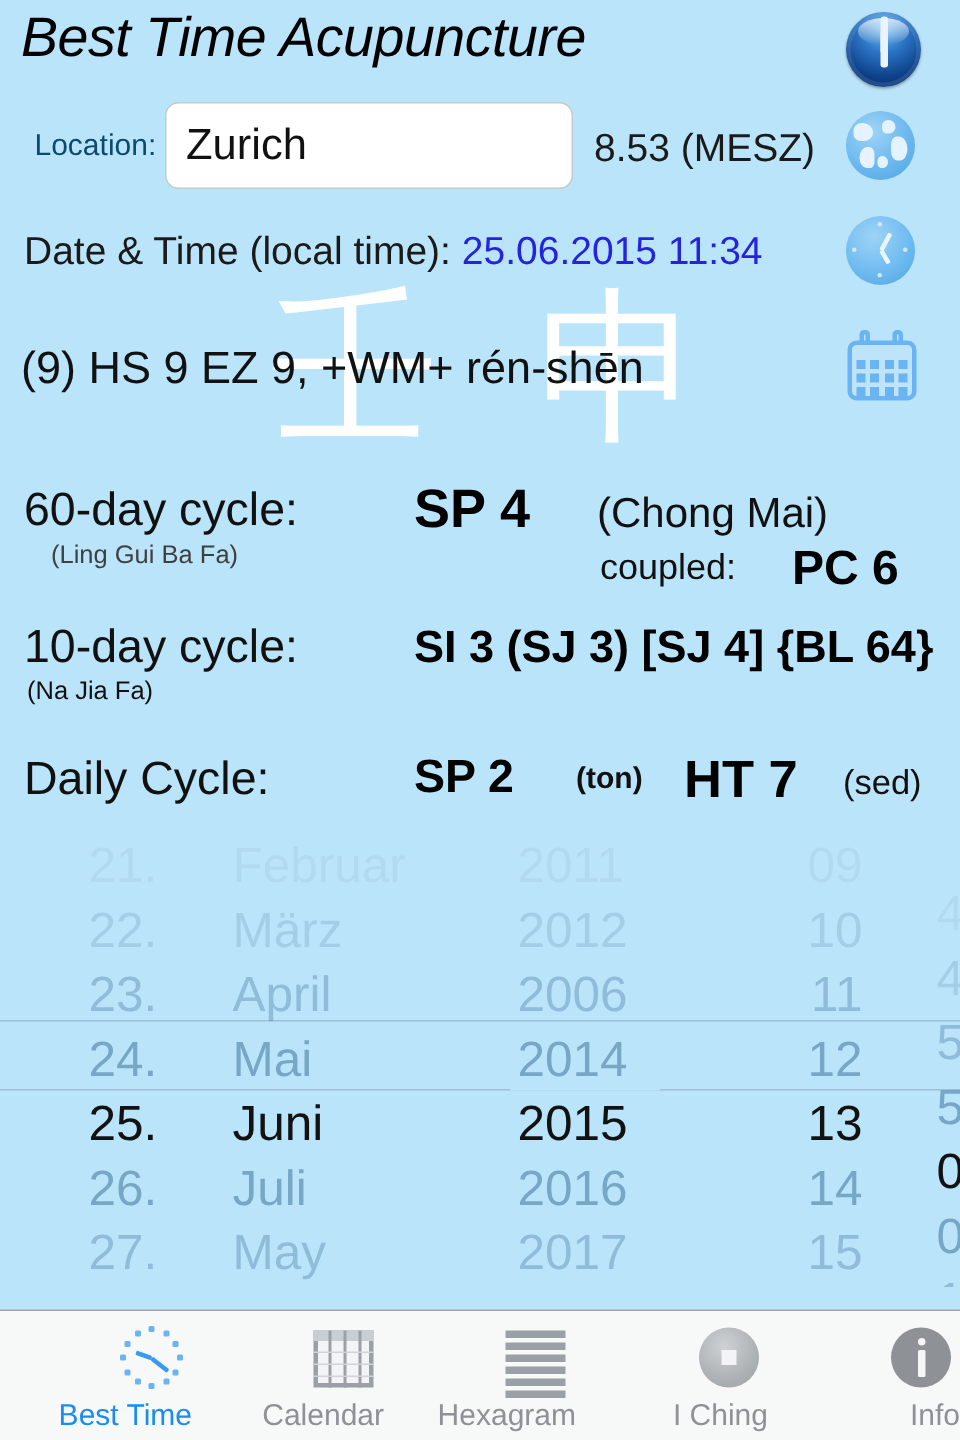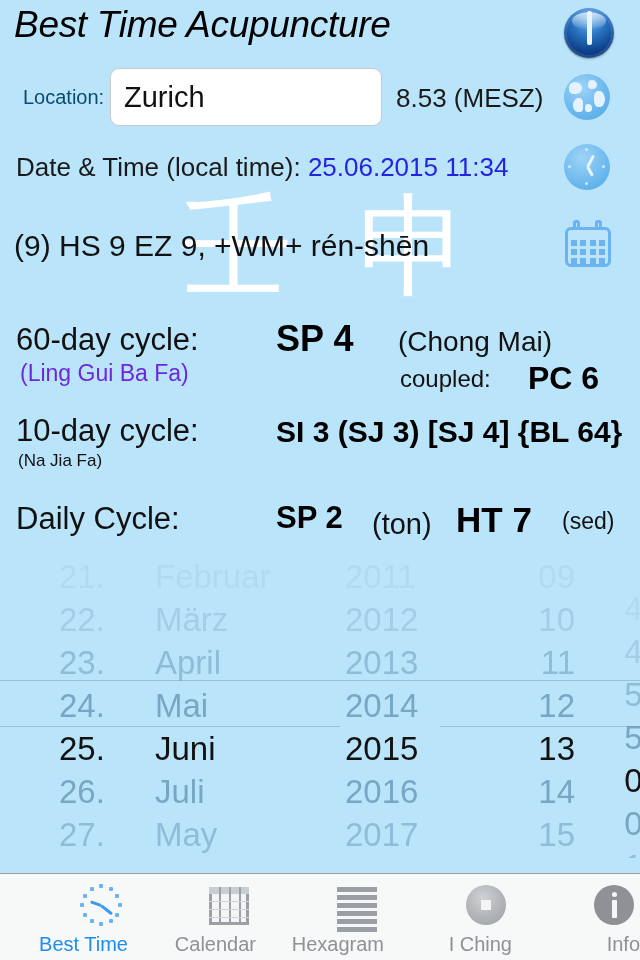--- a/index.html
+++ b/index.html
@@ -113,33 +113,33 @@
   .hanzi.h1 { left:180px; top:190px; }
   .hanzi.h2 { left:358px; top:190px; }
 
   .code-line {
     position:absolute; left:14px; top:229px;
     font-size:30px; color:#111; white-space:nowrap;
   }
 
   
   .cyc-60-label { position:absolute; left:16px; top:322px; font-size:31px; color:#111; }
-  .cyc-60-sub   { position:absolute; left:20px; top:360px; font-size:23px; color:#6d28d9; }
+  .cyc-60-sub   { position:absolute; left:34px; top:360px; font-size:17px; color:#404040; }
   .cyc-60-val   { position:absolute; left:276px; top:318px; font-size:36px; font-weight:bold; color:#000; }
   .cyc-60-vessel{ position:absolute; left:398px; top:326px; font-size:28px; color:#111; }
   .cyc-60-cpl-l { position:absolute; left:400px; top:365px; font-size:24px; color:#111; }
   .cyc-60-cpl-v { position:absolute; left:528px; top:360px; font-size:32px; font-weight:bold; color:#000; }
 
   .cyc-10-label { position:absolute; left:16px; top:413px; font-size:31px; color:#111; }
   .cyc-10-sub   { position:absolute; left:18px; top:451px; font-size:17px; color:#111; }
   .cyc-10-val   { position:absolute; left:276px; top:415px; font-size:30px; font-weight:bold; color:#000; white-space:nowrap; }
 
   .cyc-d-label  { position:absolute; left:16px; top:501px; font-size:31px; color:#111; }
   .cyc-d-v1     { position:absolute; left:276px; top:500px; font-size:31px; font-weight:bold; color:#000; }
-  .cyc-d-t1     { position:absolute; left:372px; top:508px; font-size:29px; color:#111; }
+  .cyc-d-t1     { position:absolute; left:384px; top:508px; font-size:20px; color:#111;font-weight:bold; }
   .cyc-d-v2     { position:absolute; left:456px; top:500px; font-size:35px; font-weight:bold; color:#000; }
   .cyc-d-t2     { position:absolute; left:562px; top:508px; font-size:23px; color:#111; }
 
   
   .picker {
     position:absolute; left:0; top:558px; width:640px; height:300px;
     overflow:hidden;
   }
   .picker-rows { position:absolute; left:0; top:0; width:640px;padding-left:41px; }
   .prow {
@@ -315,21 +315,21 @@
           <div class="prow f3">
             <span class="cell c-day">22.</span>
             <span class="cell c-month">März</span>
             <span class="cell c-year">2012</span>
             <span class="cell c-hour">10</span>
             <span class="cell c-min">45</span>
           </div>
           <div class="prow f2">
             <span class="cell c-day">23.</span>
             <span class="cell c-month">April</span>
-            <span class="cell c-year">2013</span>
+            <span class="cell c-year">2006</span>
             <span class="cell c-hour">11</span>
             <span class="cell c-min">50</span>
           </div>
           <div class="prow f1">
             <span class="cell c-day">24.</span>
             <span class="cell c-month">Mai</span>
             <span class="cell c-year">2014</span>
             <span class="cell c-hour">12</span>
             <span class="cell c-min">55</span>
           </div>

